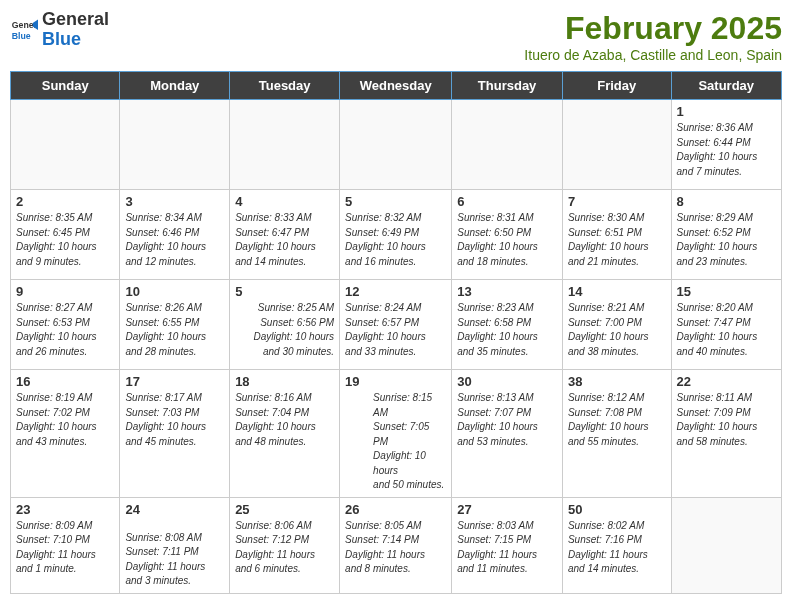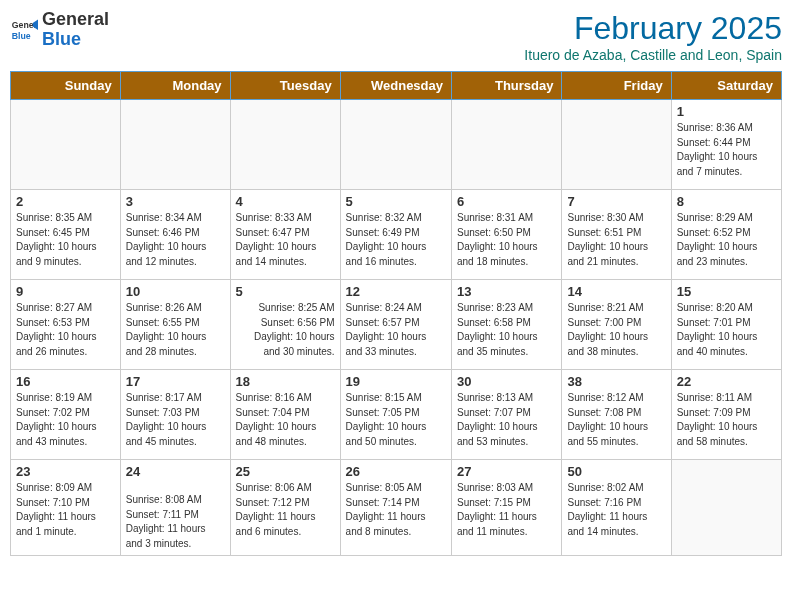--- a/index.html
+++ b/index.html
@@ -30,39 +30,39 @@
     .logo-blue { color: #1a6fc4; }
     .logo-icon {
       width: 28px;
       height: 28px;
     }
     .title-block {
       text-align: right;
     }
     .month-year {
       font-size: 32px;
-      color: #0369a1;
-      font-weight: normal;
+      color: #4d7c0f;
+      font-weight: bold;
     }
     .location {
       font-size: 14px;
-      color: #0f766e;
+      color: #4d7c0f;
     }
     .calendar {
       width: 100%;
       border-collapse: collapse;
       border: 1px solid #ccc;
     }
     .calendar th {
-      background-color: #a16207;
+      background-color: #404040;
       color: #fff;
       font-size: 13px;
       font-weight: bold;
-      padding: 6px 8px;
-      text-align: right;
+      padding: 6px 16px;
+      text-align: center;
       border: 1px solid #5a9fd4;
     }
     .calendar td {
       vertical-align: top;
       padding: 4px 5px;
       border: 1px solid #ccc;
       width: 113px;
       height: 90px;
       font-size: 10.5px;
       color: #333;
@@ -74,20 +74,21 @@
     .day-num {
       font-size: 13px;
       font-weight: bold;
       display: block;
       margin-bottom: 2px;
     }
     .day-info {
       font-size: 10px;
       line-height: 1.45;
       color: #333;
+      font-style: italic;
     }
   </style>
 </head>
 <body>
 
 <div class="header">
   <div class="logo">
     <svg class="logo-icon" viewBox="0 0 32 32" xmlns="http://www.w3.org/2000/svg">
       <text x="2" y="14" font-size="10" font-family="Arial" font-weight="bold" fill="#333">General</text>
       <text x="2" y="26" font-size="10" font-family="Arial" font-weight="bold" fill="#1a6fc4">Blue</text>
@@ -222,21 +223,21 @@
         <td>
           <span class="day-num">14</span>
           <div class="day-info" style="white-space: pre-line;">Sunrise: 8:21 AM
 Sunset: 7:00 PM
 Daylight: 10 hours
 and 38 minutes.</div>
         </td>
         <td>
           <span class="day-num">15</span>
           <div class="day-info" style="white-space: pre-line;">Sunrise: 8:20 AM
-Sunset: 7:01 PM
+Sunset: 7:47 PM
 Daylight: 10 hours
 and 40 minutes.</div>
         </td>
       </tr>
       <tr>
         <td>
           <span class="day-num">16</span>
           <div class="day-info" style="white-space: pre-line;">Sunrise: 8:19 AM
 Sunset: 7:02 PM
 Daylight: 10 hours
@@ -251,21 +252,21 @@
         </td>
         <td>
           <span class="day-num">18</span>
           <div class="day-info" style="white-space: pre-line;">Sunrise: 8:16 AM
 Sunset: 7:04 PM
 Daylight: 10 hours
 and 48 minutes.</div>
         </td>
         <td>
           <span class="day-num">19</span>
-          <div class="day-info" style="white-space: pre-line;">Sunrise: 8:15 AM
+          <div class="day-info" style="white-space: pre-line; margin-left: 28px;">Sunrise: 8:15 AM
 Sunset: 7:05 PM
 Daylight: 10 hours
 and 50 minutes.</div>
         </td>
         <td>
           <span class="day-num">30</span>
           <div class="day-info" style="white-space: pre-line;">Sunrise: 8:13 AM
 Sunset: 7:07 PM
 Daylight: 10 hours
 and 53 minutes.</div>

